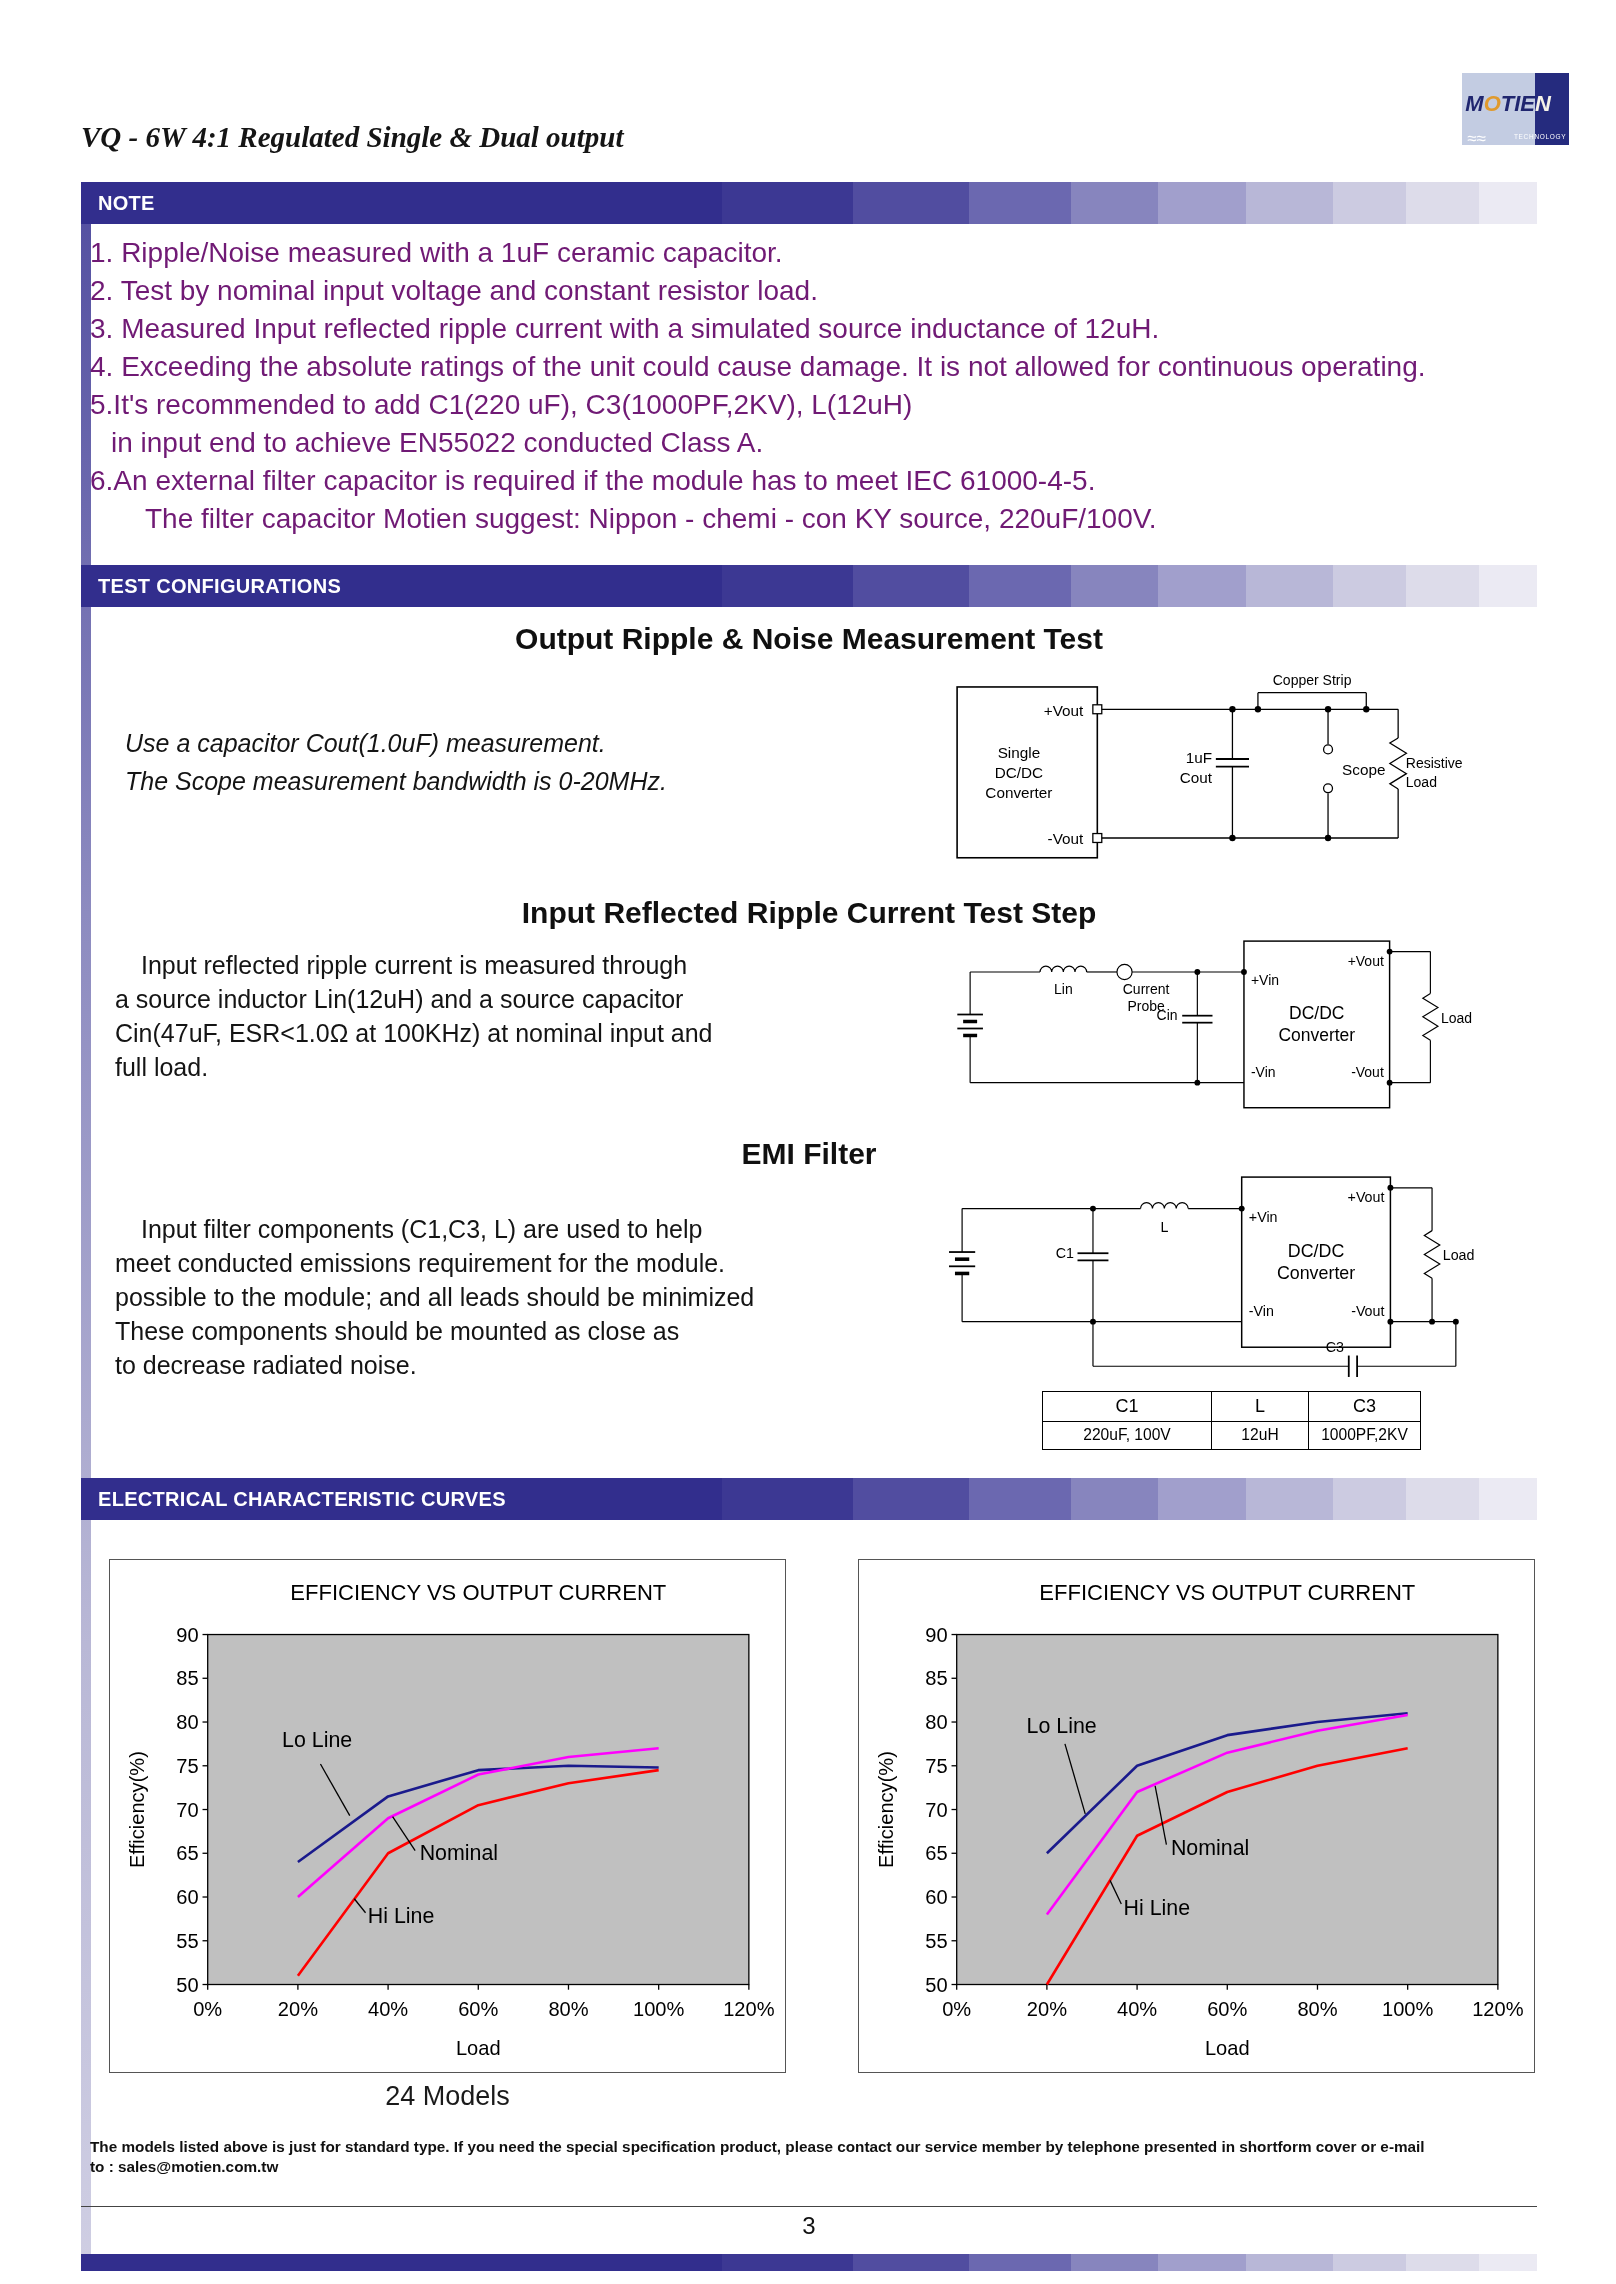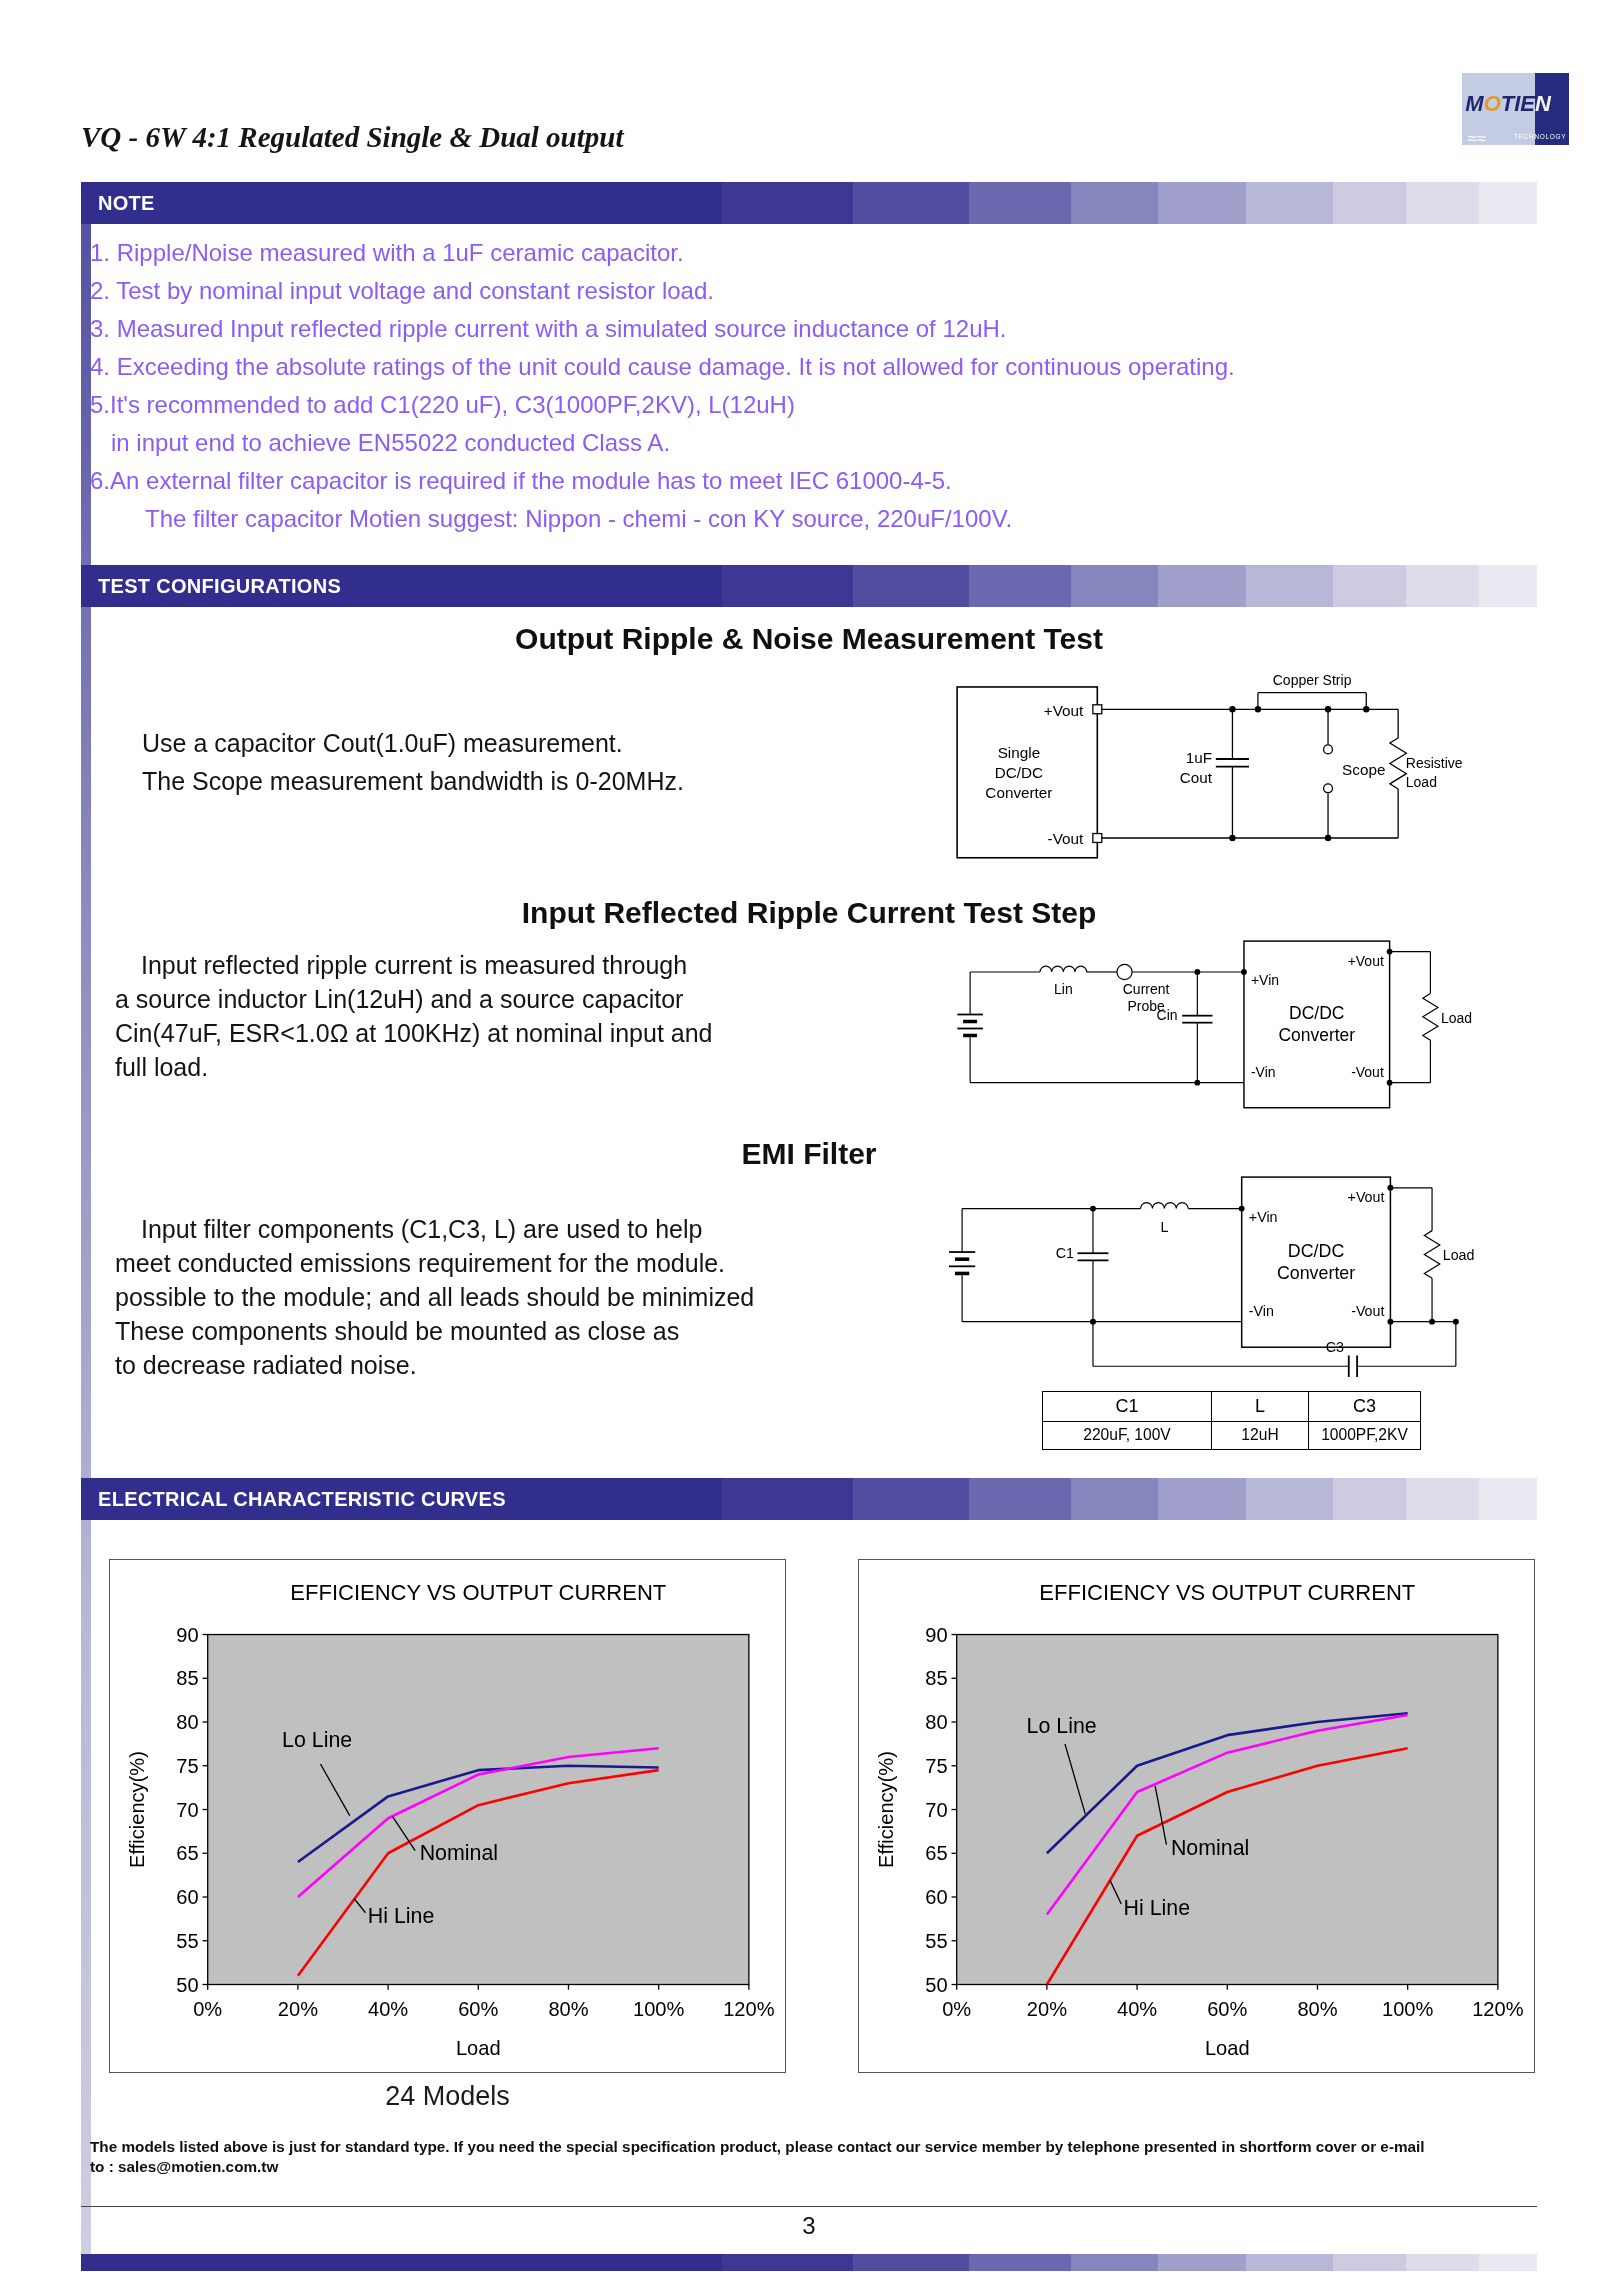--- a/index.html
+++ b/index.html
@@ -37,30 +37,30 @@
   .section-bar{position:absolute;left:81px;width:1456px;height:42px;display:flex;
      align-items:center;padding-left:17px;box-sizing:border-box;color:#fff;
      font-weight:bold;font-size:20px;letter-spacing:0.3px;}
   .bar-note{top:182px}
   .bar-test{top:565px}
   .bar-elec{top:1478px}
   .left-strip{position:absolute;left:81px;top:182px;width:10.4px;height:2089px;
      background:linear-gradient(180deg,#524ea0 0%,#8d8bc0 35%,#b9b8d6 70%,#cfcee3 100%);}
 
   
-  .note-list{position:absolute;left:90px;top:234px;font-size:24px;line-height:38px;color:#8b5cf6;}
+  .note-list{position:absolute;left:90px;top:234px;font-size:28px;line-height:38px;color:#701a75;}
   .ind1{padding-left:21px}
   .ind2{padding-left:55px}
 
   .center-heading{position:absolute;left:81px;width:1456px;text-align:center;
      font-size:30px;font-weight:bold;color:#101010;}
   #h1{top:622px} #h2{top:896px} #h3{top:1137px}
 
   .para{position:absolute;font-size:25px;line-height:34px;color:#141414;}
-  #para1{left:142px;top:724px;line-height:38px;}
+  #para1{left:125px;top:724px;line-height:38px;font-style:italic;}
   #para2{left:115px;top:948px;}
   #para3{left:115px;top:1212px;}
   .indent-first{text-indent:26px;}
 
   
   .diag{position:absolute;}
   #diag1{left:952px;top:671px;width:529px;height:204px;}
   #diag2{left:941px;top:928px;width:536px;height:187px;}
   #diag3{left:932px;top:1164px;width:548px;height:232px;}
   .diag text{font-size:24px;fill:#000;}

